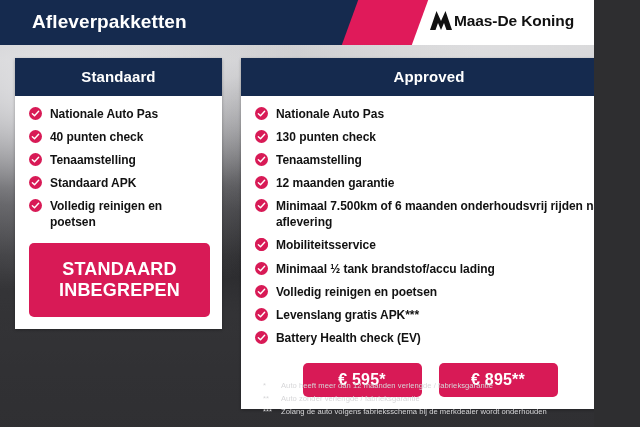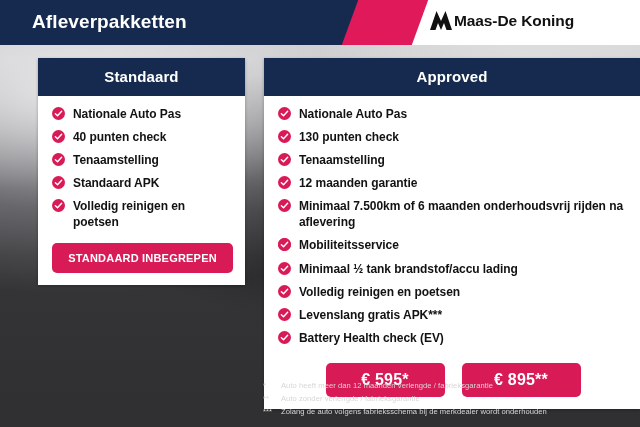--- a/index.html
+++ b/index.html
@@ -8,21 +8,21 @@
   }
   body {
     width: 640px;
     height: 427px;
     overflow: hidden;
     font-family: "Liberation Sans", sans-serif;
     background: #2e2e30;
   }
   .stage {
     position: relative;
-    width: 640px;
+    width: 594px;
     height: 427px;
     overflow: hidden;
     text-decoration: underline;
   }
 
   
   .bg {
     position: absolute;
     inset: 0;
     background:
@@ -91,21 +91,20 @@
     font-weight: bold;
     letter-spacing: -0.1px;
     white-space: nowrap;
   }
 
   
   .card {
     position: absolute;
     background: #ffffff;
     box-shadow: 0 1px 3px rgba(0,0,0,0.28);
-    margin-left: 23px;
   }
   .card-standard {
     left: 15px;
     top: 58px;
     width: 207px;
   }
   .card-approved {
     left: 241px;
     top: 58px;
     width: 376px;
@@ -156,22 +155,22 @@
     border-radius: 5px;
     font-weight: bold;
     text-align: center;
     letter-spacing: 0.2px;
     border: none;
     cursor: pointer;
   }
   .btn-standard {
     margin-top: 13px;
     width: 100%;
-    padding: 9px 4px;
-    font-size: 11px;
+    padding: 16px 4px;
+    font-size: 18px;
   }
   .price-row {
     display: flex;
     justify-content: center;
     gap: 17px;
     margin-top: 17px;
   }
   .btn-price {
     width: 119px;
     padding: 8px 4px;

